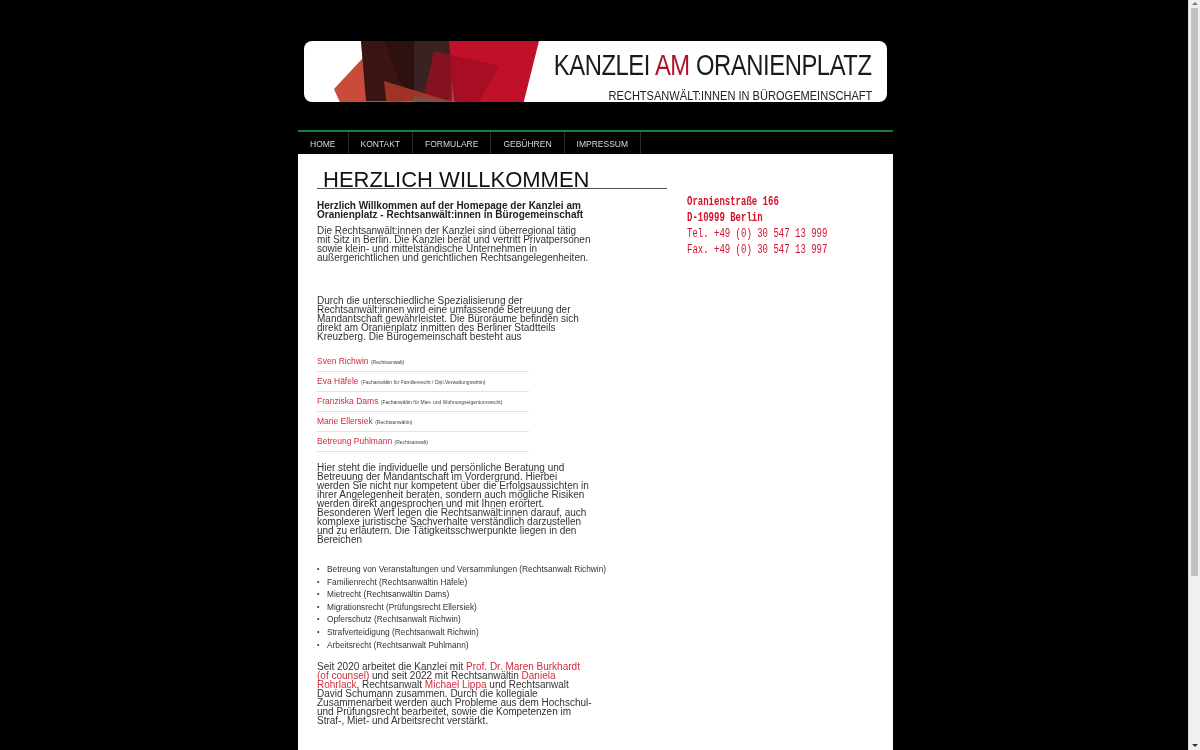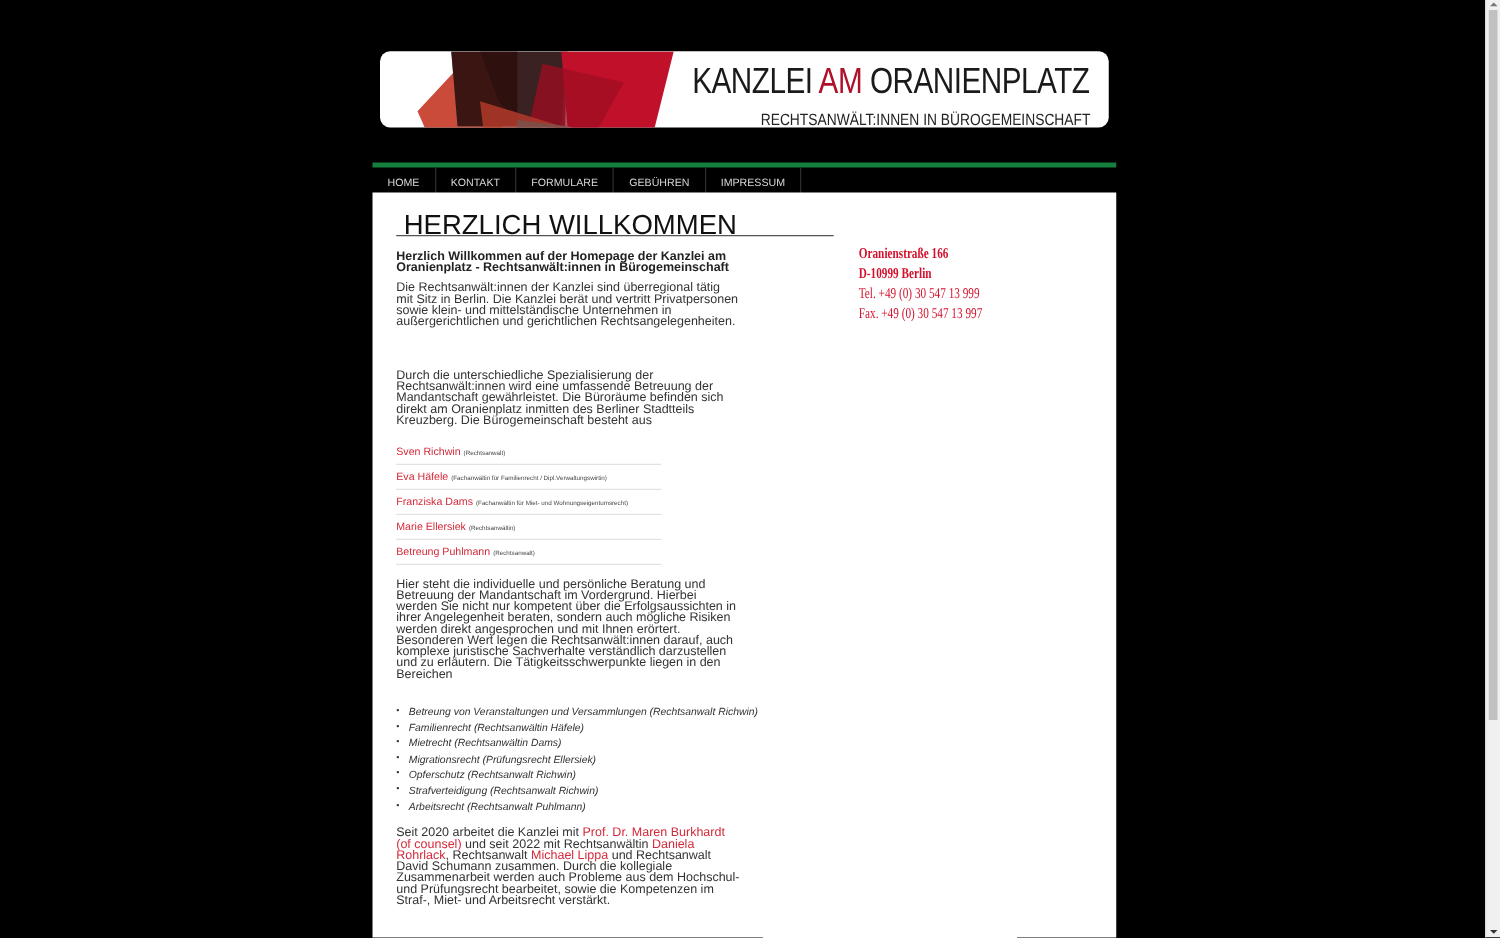--- a/index.html
+++ b/index.html
@@ -10,43 +10,43 @@
   .scroll-down { position:absolute; bottom:0; left:0; width:11px; height:8px; }
   .scroll-down::after { content:""; position:absolute; left:3px; top:2px; border-left:3px solid transparent; border-right:3px solid transparent; border-top:3px solid #333; }
   .scroll-thumb { position:absolute; left:2px; top:8px; width:7px; height:568px; background:#c1c1c1; }
 
   .header-banner { position:absolute; left:304px; top:41px; width:583px; height:61px; background:#fff; border-radius:8px; overflow:hidden; }
   .banner-art { position:absolute; left:0; top:0; width:260px; height:82px; overflow:hidden; }
   .title { position:absolute; right:15px; top:8px; font-family:"Liberation Sans Narrow","Liberation Sans", sans-serif; font-size:29px; letter-spacing:-0.5px; color:#1a1a1a; transform:scaleX(0.82); transform-origin:right top; white-space:nowrap; }
   .title .accent { color:#b0102a; }
   .subtitle { position:absolute; right:15px; top:47px; font-size:13px; color:#222; transform:scaleX(0.85); transform-origin:right top; white-space:nowrap; }
 
-  .nav { position:absolute; left:298px; top:130px; width:595px; height:24px; background:#000; border-top:4px solid #15803d; display:flex; }
+  .nav { position:absolute; left:298px; top:130px; width:595px; height:24px; background:#000; border-top:2px solid #15803d; display:flex; }
   .nav-item { height:24px; line-height:24px; padding:0 12px; font-size:8.5px; color:#d8d8d8; border-right:1px solid #2c2c2c; text-transform:uppercase; cursor:pointer; }
 
   .content { position:absolute; left:298px; top:154px; width:595px; height:600px; background:#fff; }
   .main { position:absolute; left:19px; top:0; width:350px; }
   .page-title { position:absolute; left:6px; top:13px; font-size:22px; color:#111; white-space:nowrap; }
   .title-rule { position:absolute; left:0; top:34px; width:350px; height:1px; background:#555; }
   .text { position:absolute; left:0; width:275px; font-size:10px; line-height:9px; color:#333; }
   .intro { top:47px; font-weight:bold; color:#222; }
   .p1 { top:72px; }
   .p2 { top:142px; }
   .members { position:absolute; left:0; top:198px; width:212px; }
   .member { height:19px; border-bottom:1px solid #e2e2e2; font-size:8.5px; line-height:18px; white-space:nowrap; }
   .member a { color:#d42a3a; text-decoration:none; }
   .member .role { font-size:5px; color:#444; }
   .p3 { top:309px; }
   .areas { position:absolute; left:0; top:409px; margin:0; padding-left:10px; list-style:none; font-size:8.3px; line-height:12.6px; color:#333; }
-  .areas li { position:relative; padding-left:0;font-style:italic; }
+  .areas li { position:relative; padding-left:0; }
   .areas li::before { content:"•"; position:absolute; left:-10px; font-size:7px; }
   .p4 { top:508px; }
   .p4 a { color:#d42a3a; text-decoration:none; }
 
-  .sidebar { position:absolute; left:389px; top:40px; font-family:Liberation Serif, serif; color:#d4102c; }
+  .sidebar { position:absolute; left:389px; top:40px; font-family:Liberation Mono, monospace; color:#d4102c; }
   .sidebar .line { font-size:12px; line-height:16px; transform:scaleX(0.75); transform-origin:left top; white-space:nowrap; }
   .sidebar .bold { font-weight:bold; }
 </style>
 </head>
 <body>
 
 <div class="scrollbar">
   <div class="scroll-up"></div>
   <div class="scroll-thumb"></div>
   <div class="scroll-down"></div>

